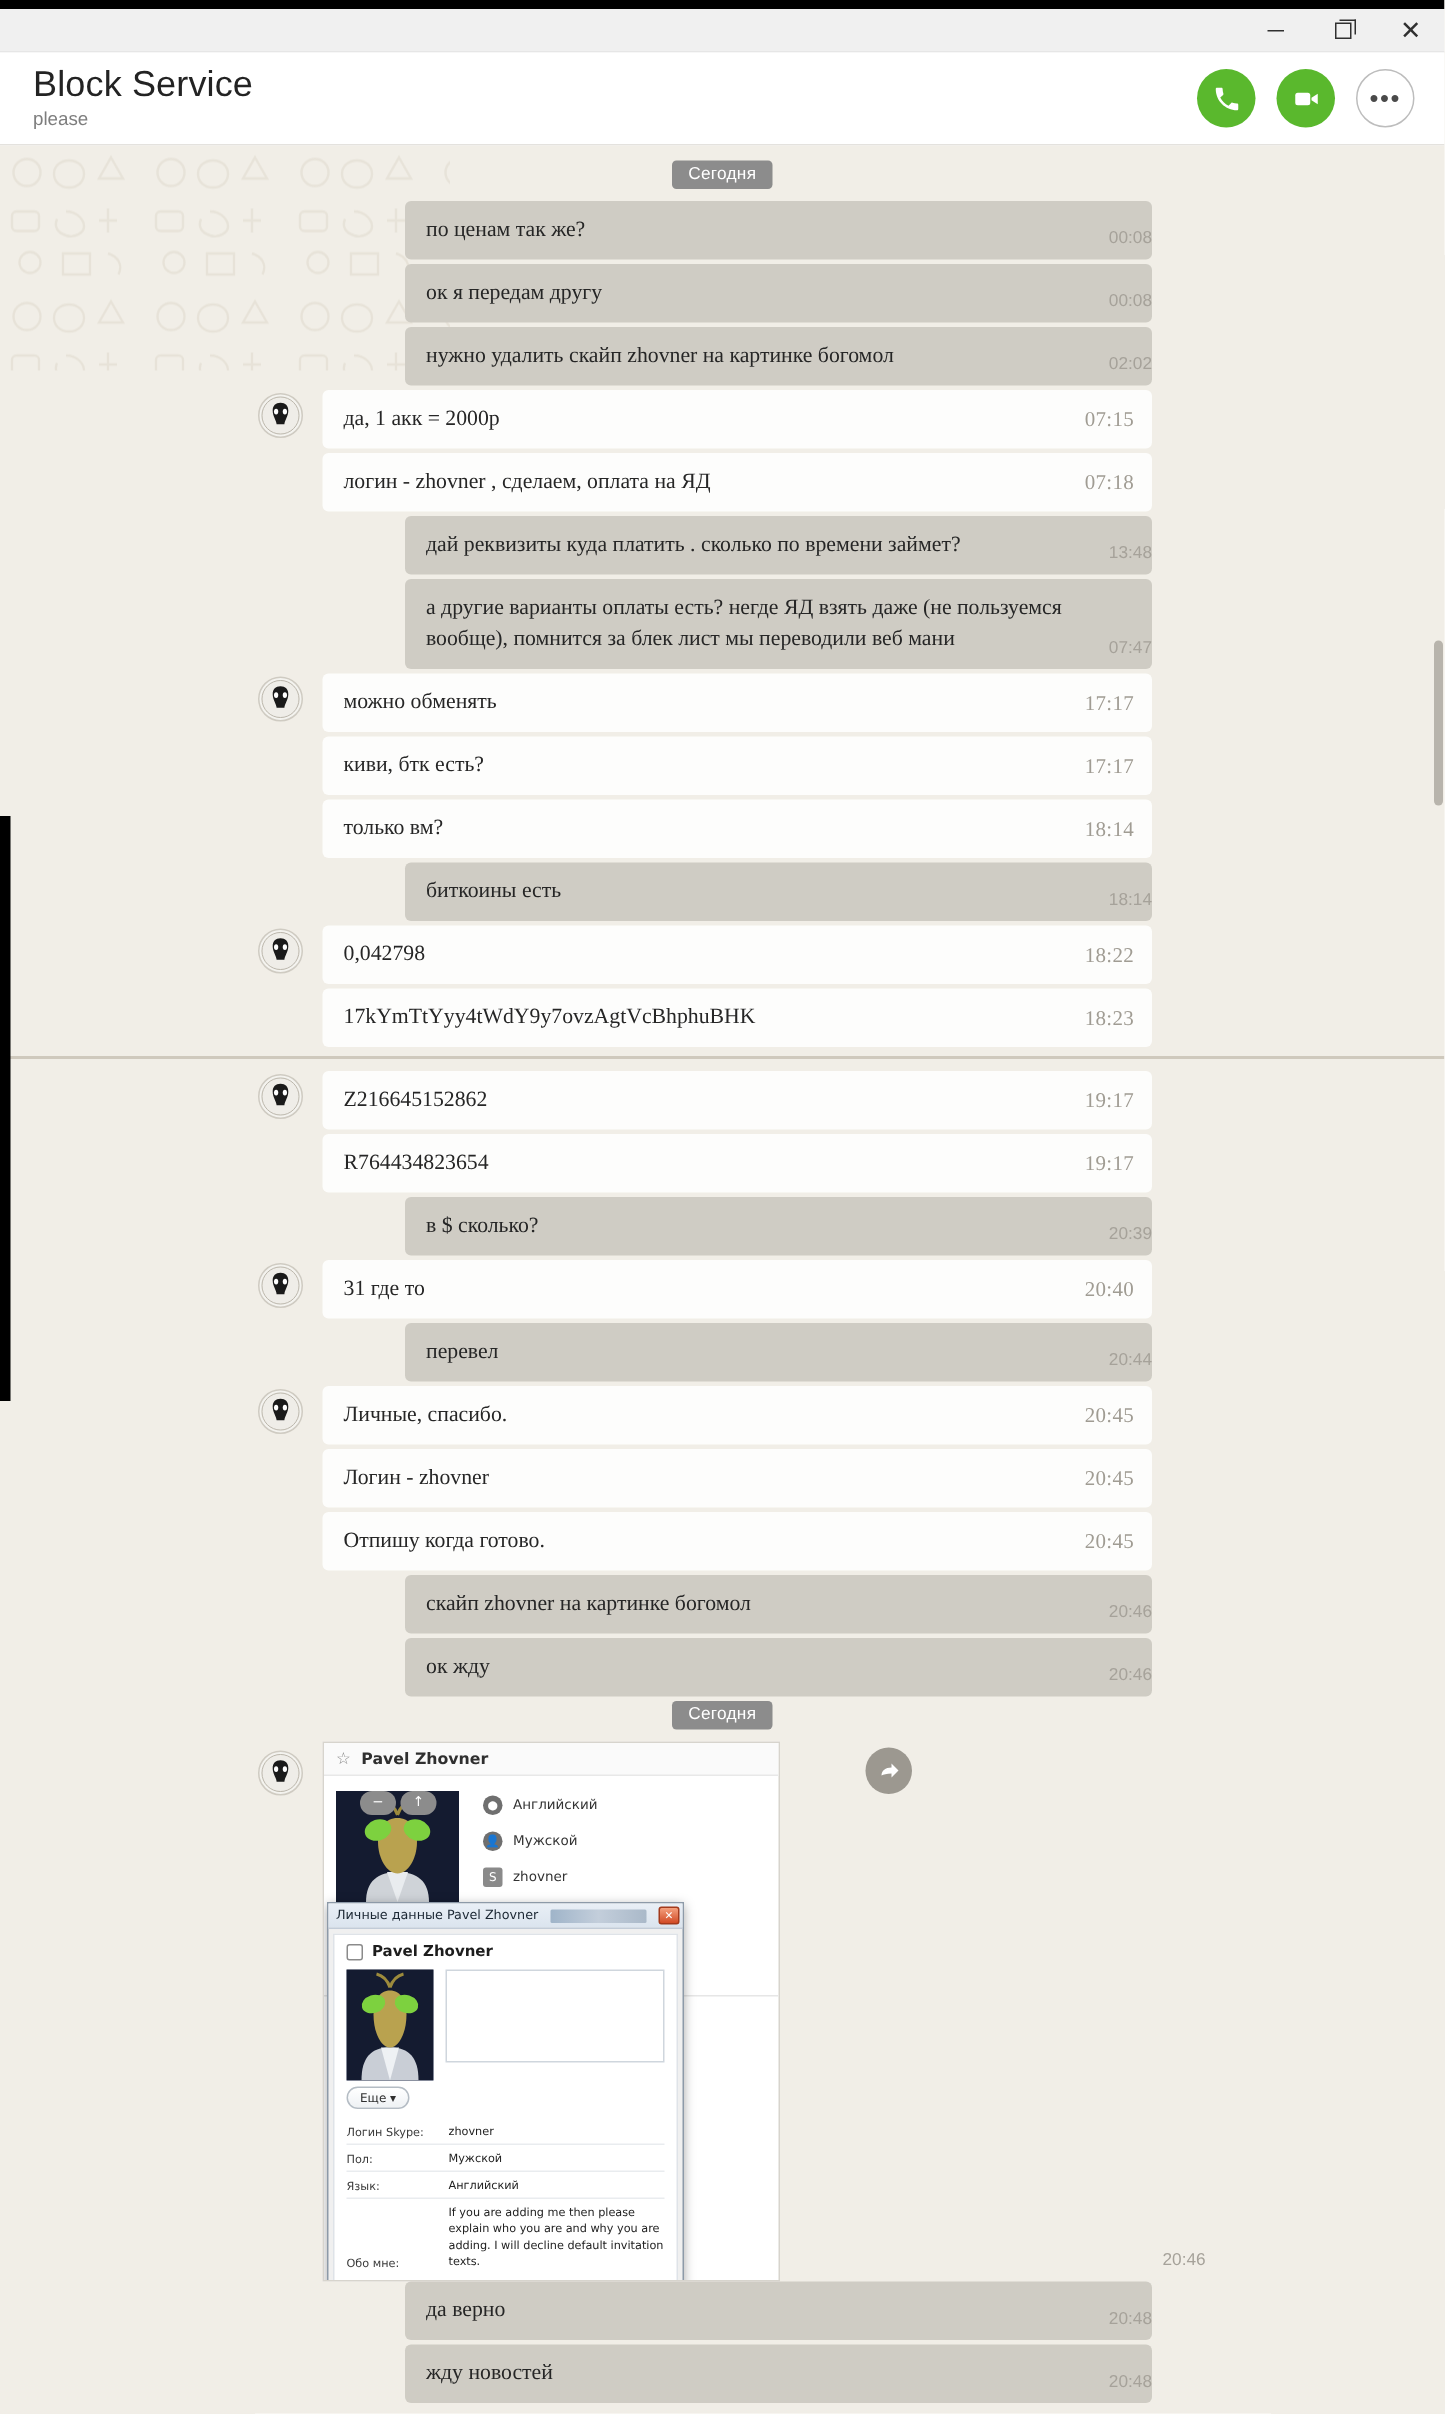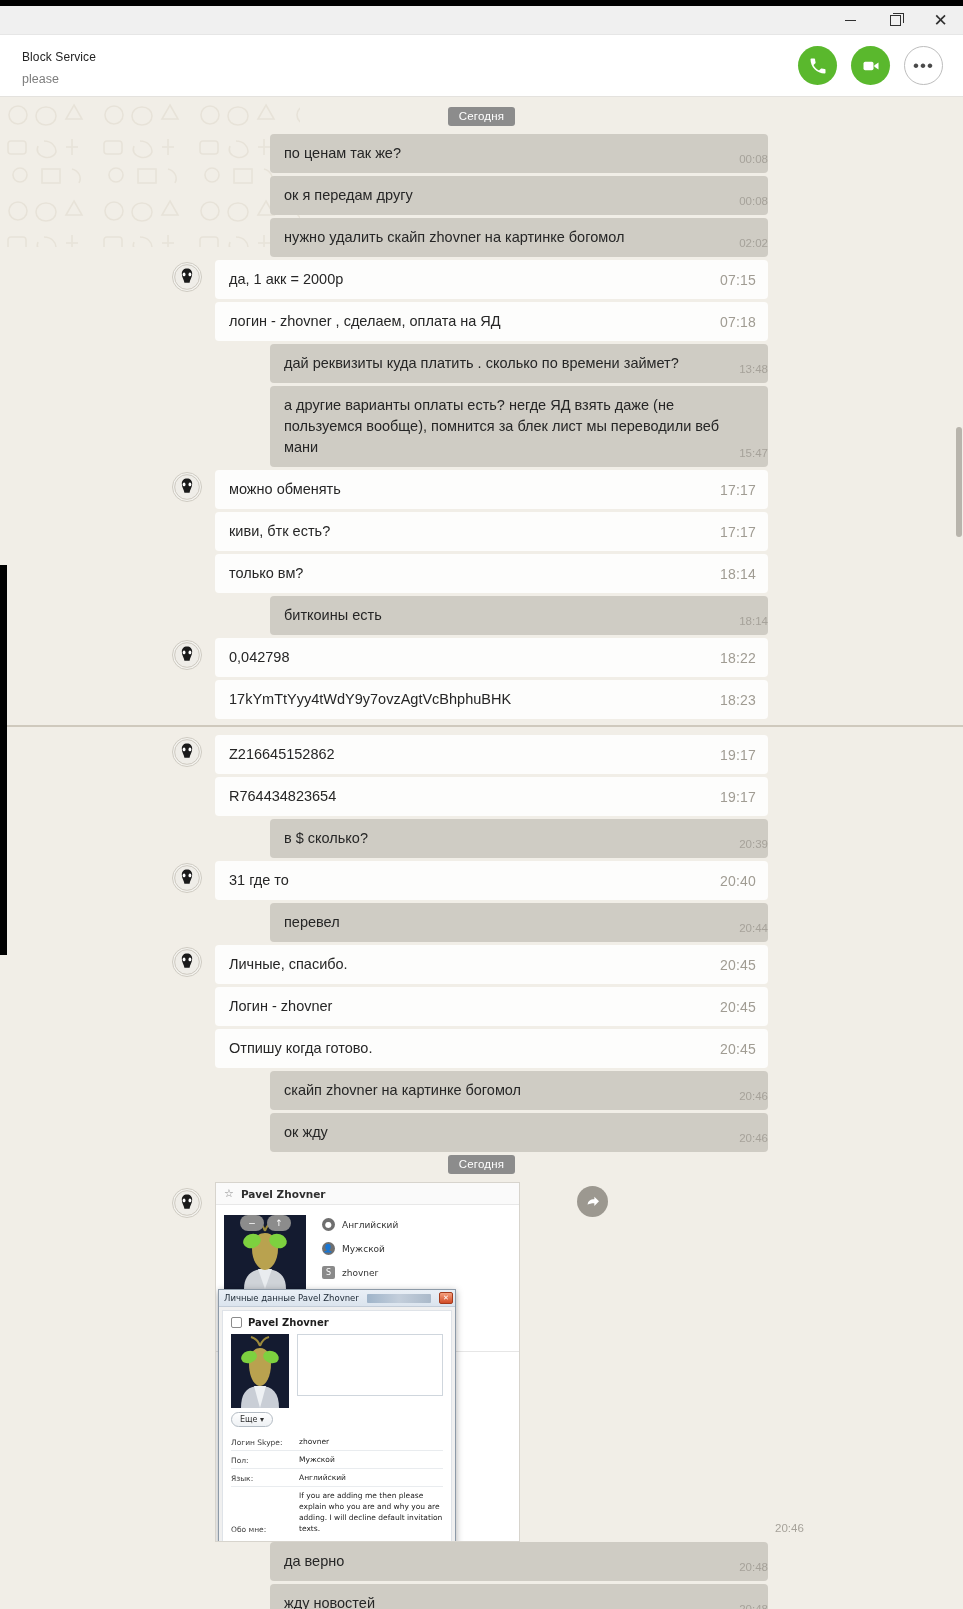--- a/index.html
+++ b/index.html
@@ -36,21 +36,21 @@
   .chat-header {
     height: 62px;
     background: #ffffff;
     display: flex;
     align-items: center;
     padding: 0 20px 0 22px;
     border-bottom: 1px solid #e4e2de;
   }
   .header-texts { flex: 1; }
   .chat-title {
-    font-size: 12px;
+    font-size: 24px;
     color: #232323;
     letter-spacing: .1px;
     line-height: 24px;
   }
   .chat-status {
     font-size: 12.5px;
     color: #7d7d7d;
     margin-top: 3px;
     line-height: 14px;
   }
@@ -117,20 +117,21 @@
 
   .bubble {
     position: relative;
     flex: 1;
     border-radius: 4px;
     padding: 9px 72px 9px 14px;
     font-size: 14.5px;
     line-height: 21px;
     color: #262626;
     min-height: 33px;
+    font-family: Liberation Serif, serif;
   }
   .msg-row.in .bubble {
     background: #fdfdfc;
     margin-left: 43px;
   }
   .msg-row.out .bubble { background: #cfccc4; }
   .bubble .time {
     position: absolute;
     right: 12px;
     bottom: 8px;
@@ -428,21 +429,21 @@
       </div>
       <div class="msg-row in">
         <div class="bubble"><span>логин - zhovner , сделаем, оплата на ЯД</span><span class="time">07:18</span></div>
       </div>
       <div class="msg-row out">
         <div class="bubble"><span>дай реквизиты куда платить . сколько по времени займет?</span></div>
         <span class="out-time">13:48</span>
       </div>
       <div class="msg-row out">
         <div class="bubble"><span>а другие варианты оплаты есть? негде ЯД взять даже (не пользуемся вообще), помнится за блек лист мы переводили веб мани</span></div>
-        <span class="out-time">15:47</span>
+        <span class="out-time">07:47</span>
       </div>
       <div class="msg-row in">
         <div class="avatar">
           <svg viewBox="0 0 40 40">
             <circle cx="20" cy="20" r="19" fill="#efedE8" stroke="#b9b4a9"></circle>
             <path d="M20 7c5 0 8 3 8 8 0 6-4 10-4 14h-8c0-4-4-8-4-14 0-5 3-8 8-8z" fill="#1a1a1a"></path>
             <ellipse cx="15.5" cy="16" rx="2.2" ry="3" fill="#ffffff"></ellipse>
             <ellipse cx="24.5" cy="16" rx="2.2" ry="3" fill="#ffffff"></ellipse>
           </svg>
         </div>

